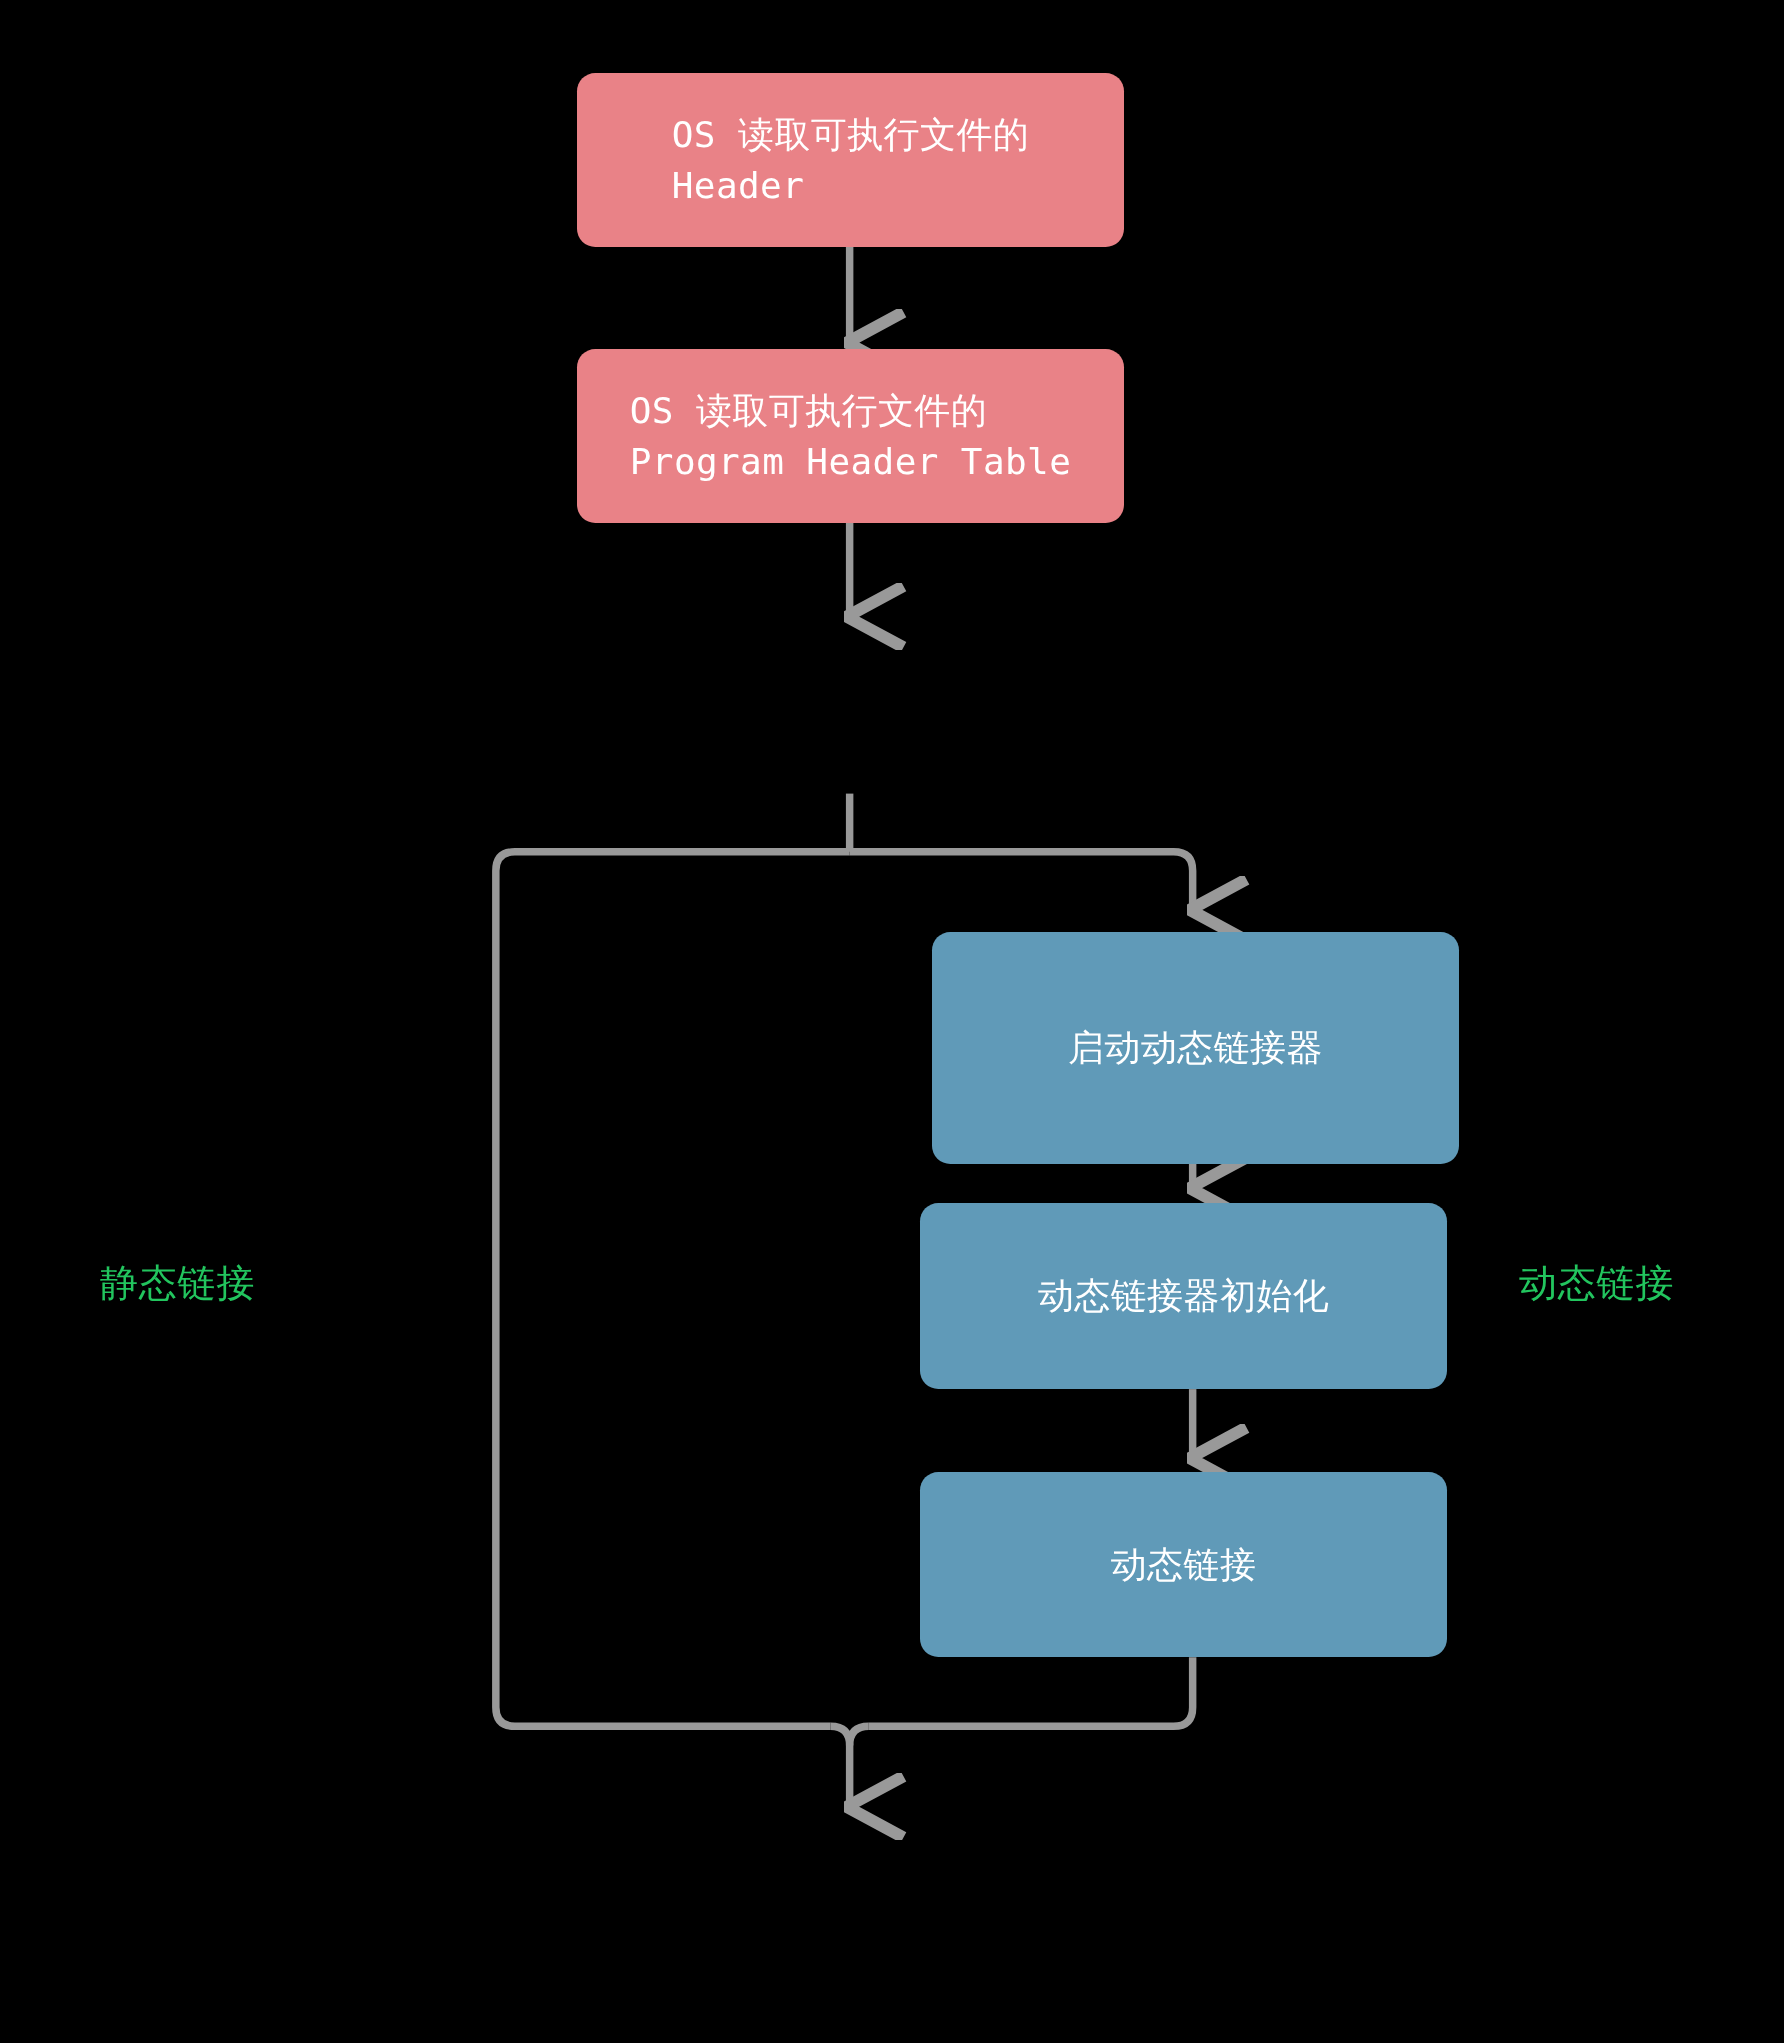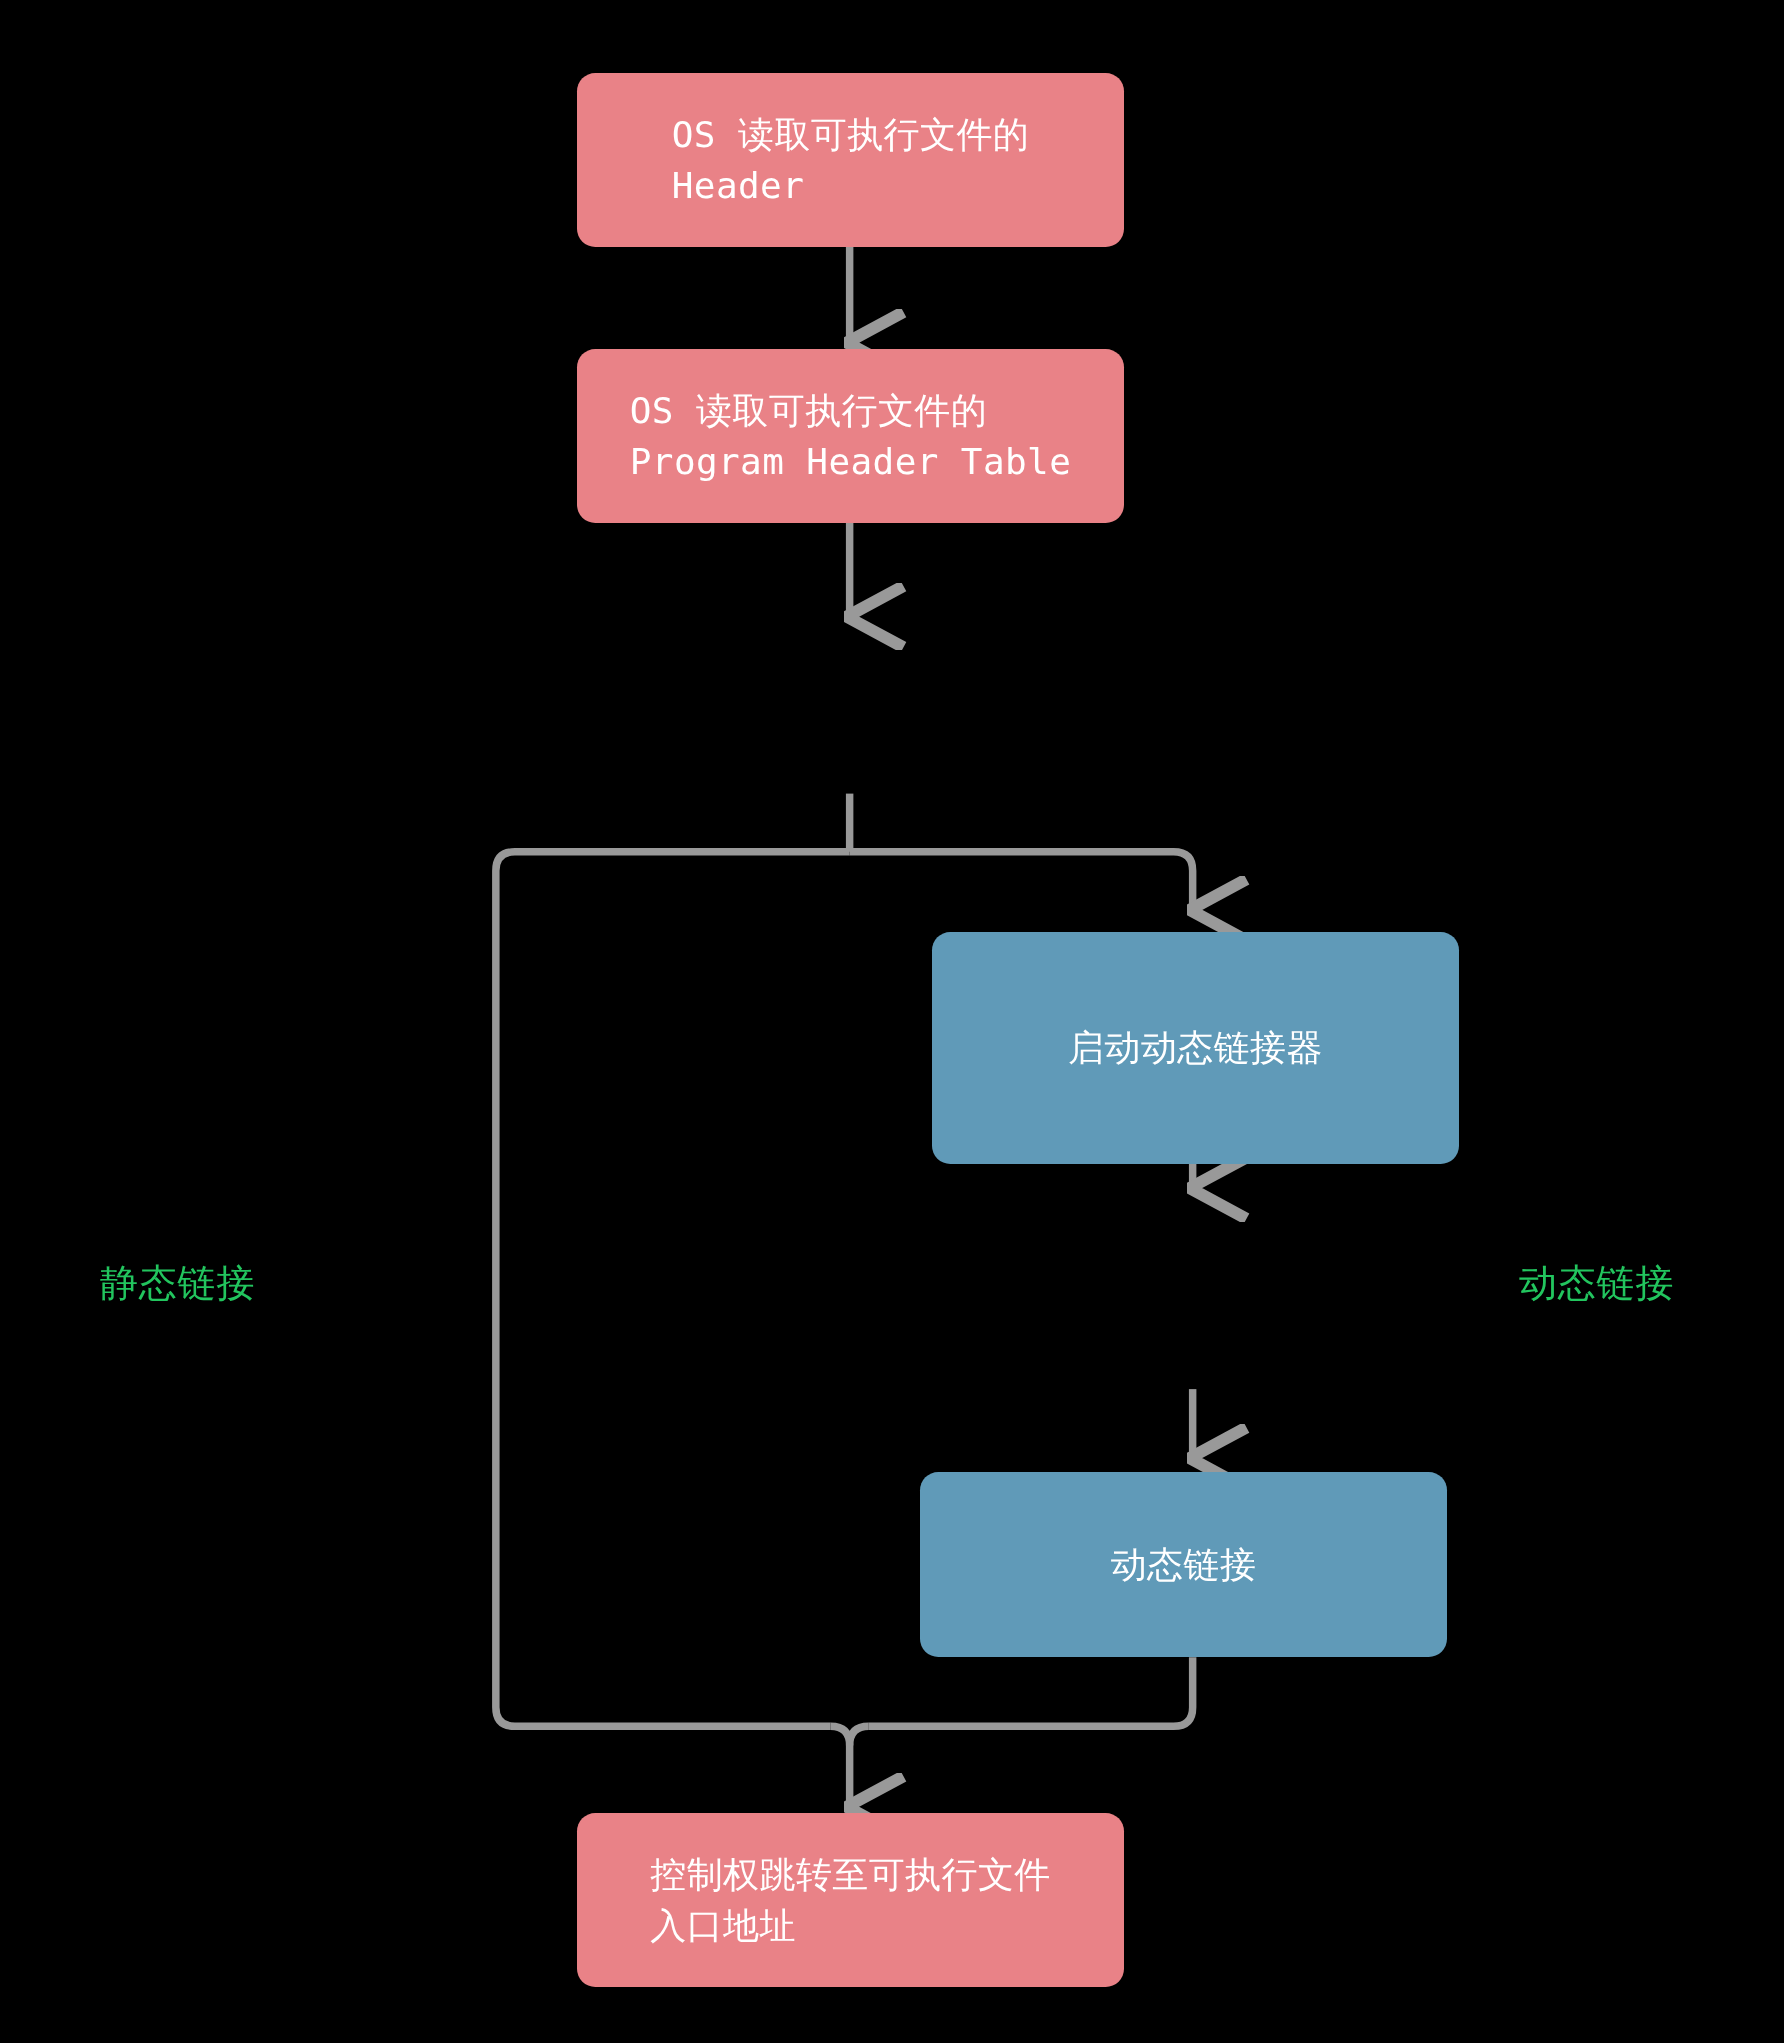--- a/index.html
+++ b/index.html
@@ -103,24 +103,23 @@
 
   <div class="node pink" style="left:577px; top:73px; width:547px; height:174px;">OS 读取可执行文件的
 Header</div>
 
   <div class="node pink" style="left:577px; top:349px; width:547px; height:174px;">OS 读取可执行文件的
 Program Header Table</div>
 
 
   <div class="node blue" style="left:920px; top:932px; width:527px; height:232px;margin-left:12px;">启动动态链接器</div>
 
+  <div class="node blue" style="left:920px; top:1203px; width:527px; height:186px;">动态链接器初始化</div>
 
   <div class="node blue" style="left:920px; top:1472px; width:527px; height:185px;">动态链接</div>
 
-  <div class="node pink" style="left:577px; top:1813px; width:547px; height:174px;">控制权跳转至可执行文件
-入口地址</div>
 
   <div class="side-label" style="left:100px; top:1258px;">静态链接</div>
 
   <div class="side-label" style="left:1519px; top:1258px;">动态链接</div>
 
 </div>
 
 
 </body></html>

